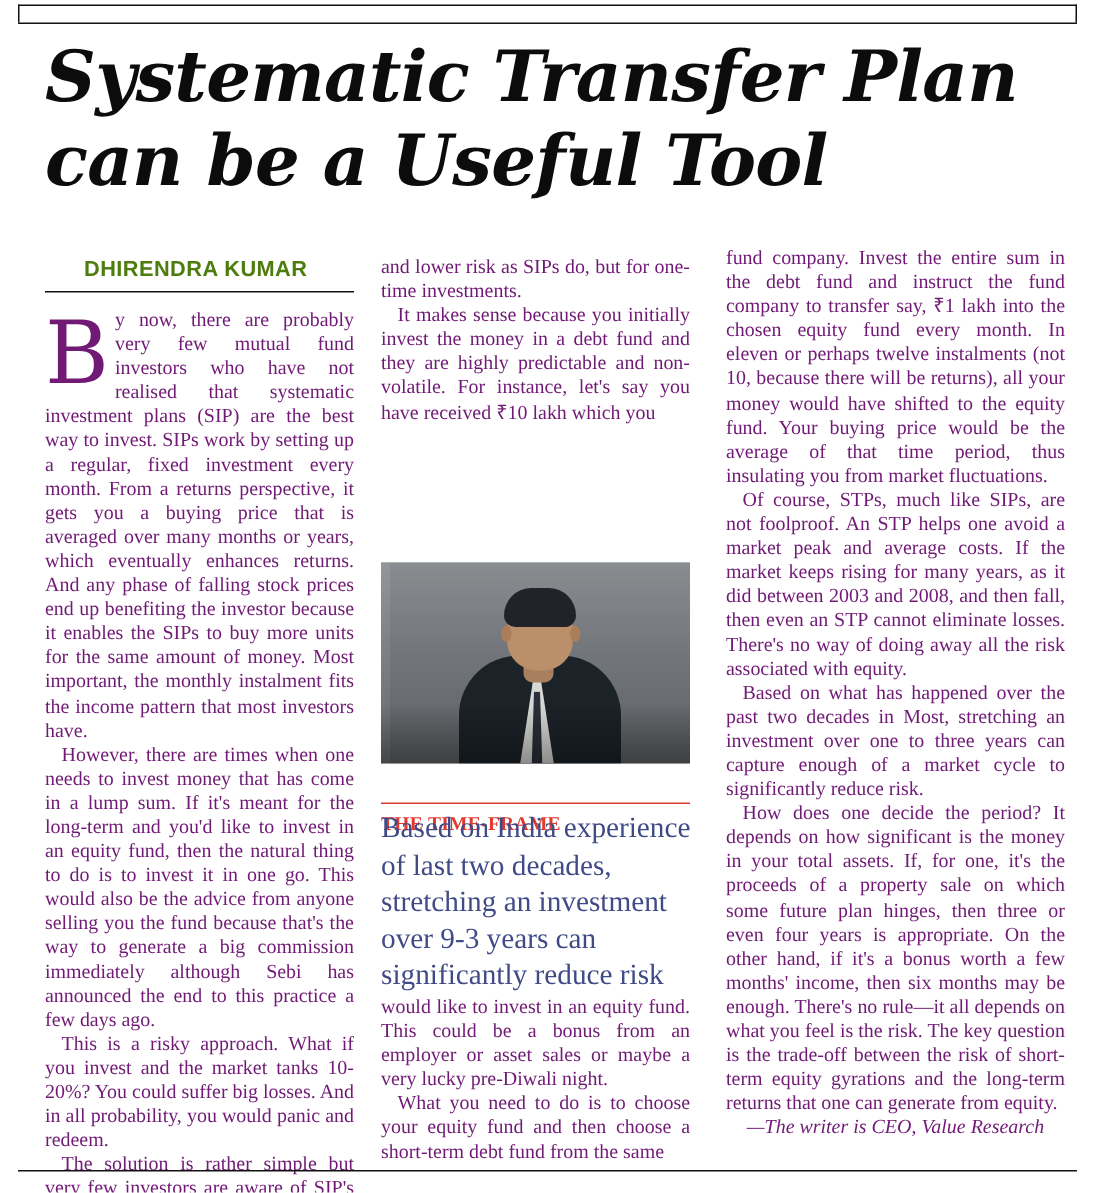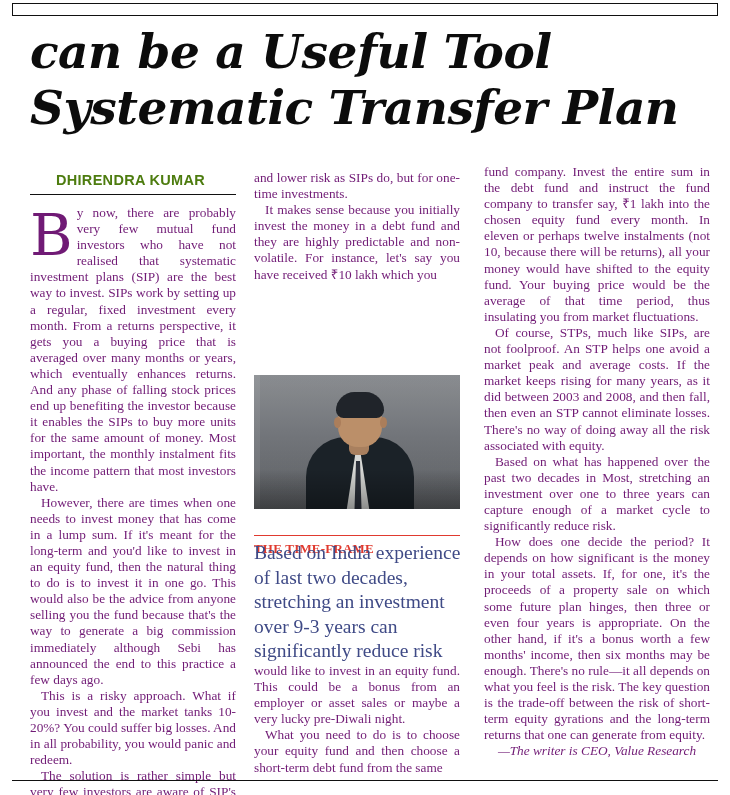--- a/index.html
+++ b/index.html
@@ -245,22 +245,22 @@
 </style>
 </head>
 <body>
 
 <div class="page">
 
   <div class="top-rule-outer"></div>
   <div class="top-rule-inner"></div>
 
   <div class="headline">
+    <div>Systematic Transfer Plan</div>
     <div>can be a Useful Tool</div>
-    <div>Systematic Transfer Plan</div>
   </div>
 
   <div class="byline">DHIRENDRA KUMAR</div>
   <div class="byline-rule"></div>
 
   <div class="col col1">
     <p class="first"><span class="dropcap">B</span><span>y now, there are probably very few mutual fund investors who have not realised that systematic investment plans (SIP) are the best way to invest. SIPs work by setting up a regular, fixed investment every month. From a returns perspective, it gets you a buying price that is averaged over many months or years, which eventually enhances returns. And any phase of falling stock prices end up benefiting the investor because it enables the SIPs to buy more units for the same amount of money. Most important, the monthly instalment fits the income pattern that most investors have.</span></p>
     <p>However, there are times when one needs to invest money that has come in a lump sum. If it's meant for the long-term and you'd like to invest in an equity fund, then the natural thing to do is to invest it in one go. This would also be the advice from anyone selling you the fund because that's the way to generate a big commission immediately although Sebi has announced the end to this practice a few days ago.</p>
     <p>This is a risky approach. What if you invest and the market tanks 10-20%? You could suffer big losses. And in all probability, you would panic and redeem.</p>
     <p>The solution is rather simple but very few investors are aware of SIP's close cousin, which provides the same potential for higher returns</p>

